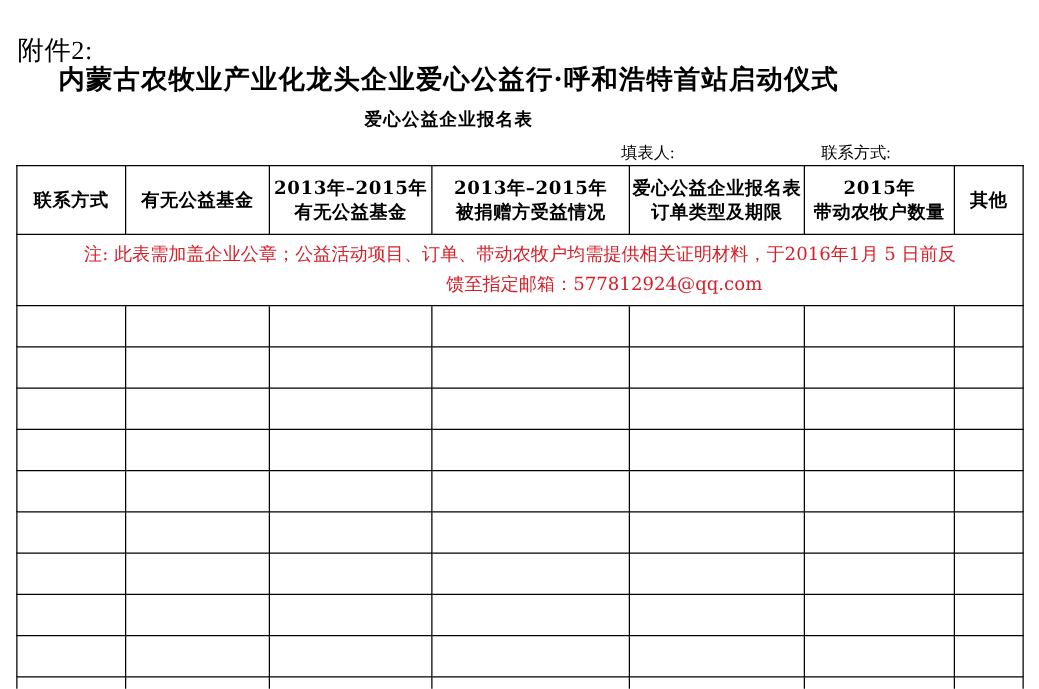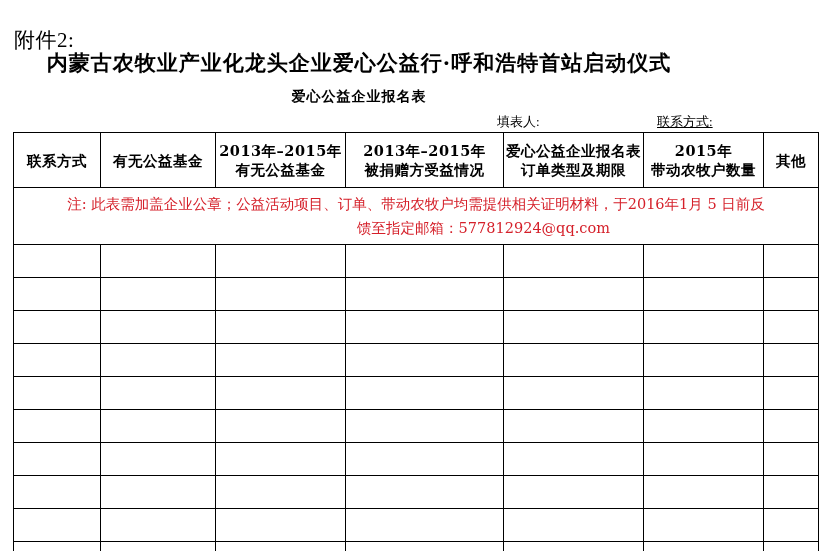--- a/index.html
+++ b/index.html
@@ -63,21 +63,20 @@
   }
   .meta-filler {
     position: absolute;
     left: 497px;
     top: 0;
   }
   .meta-contact {
     position: absolute;
     left: 657px;
     top: 0;
-    text-decoration: underline;
   }
 
   table.form {
     position: absolute;
     left: 13px;
     top: 132px;
     width: 805px;
     border-collapse: collapse;
     table-layout: fixed;
   }

